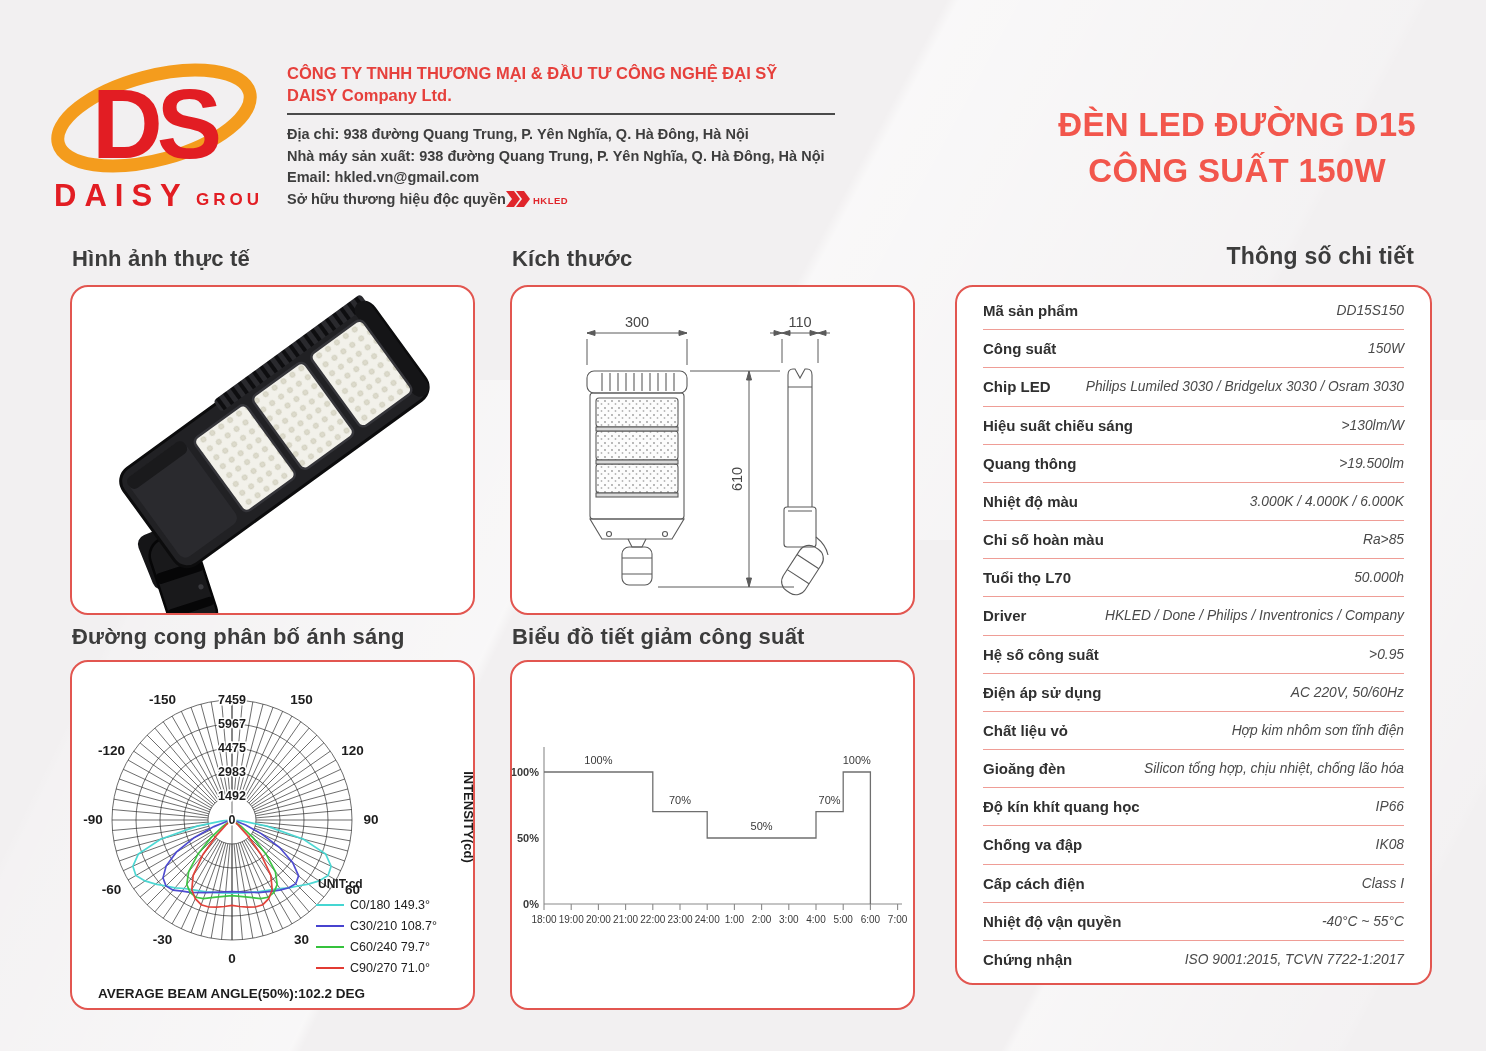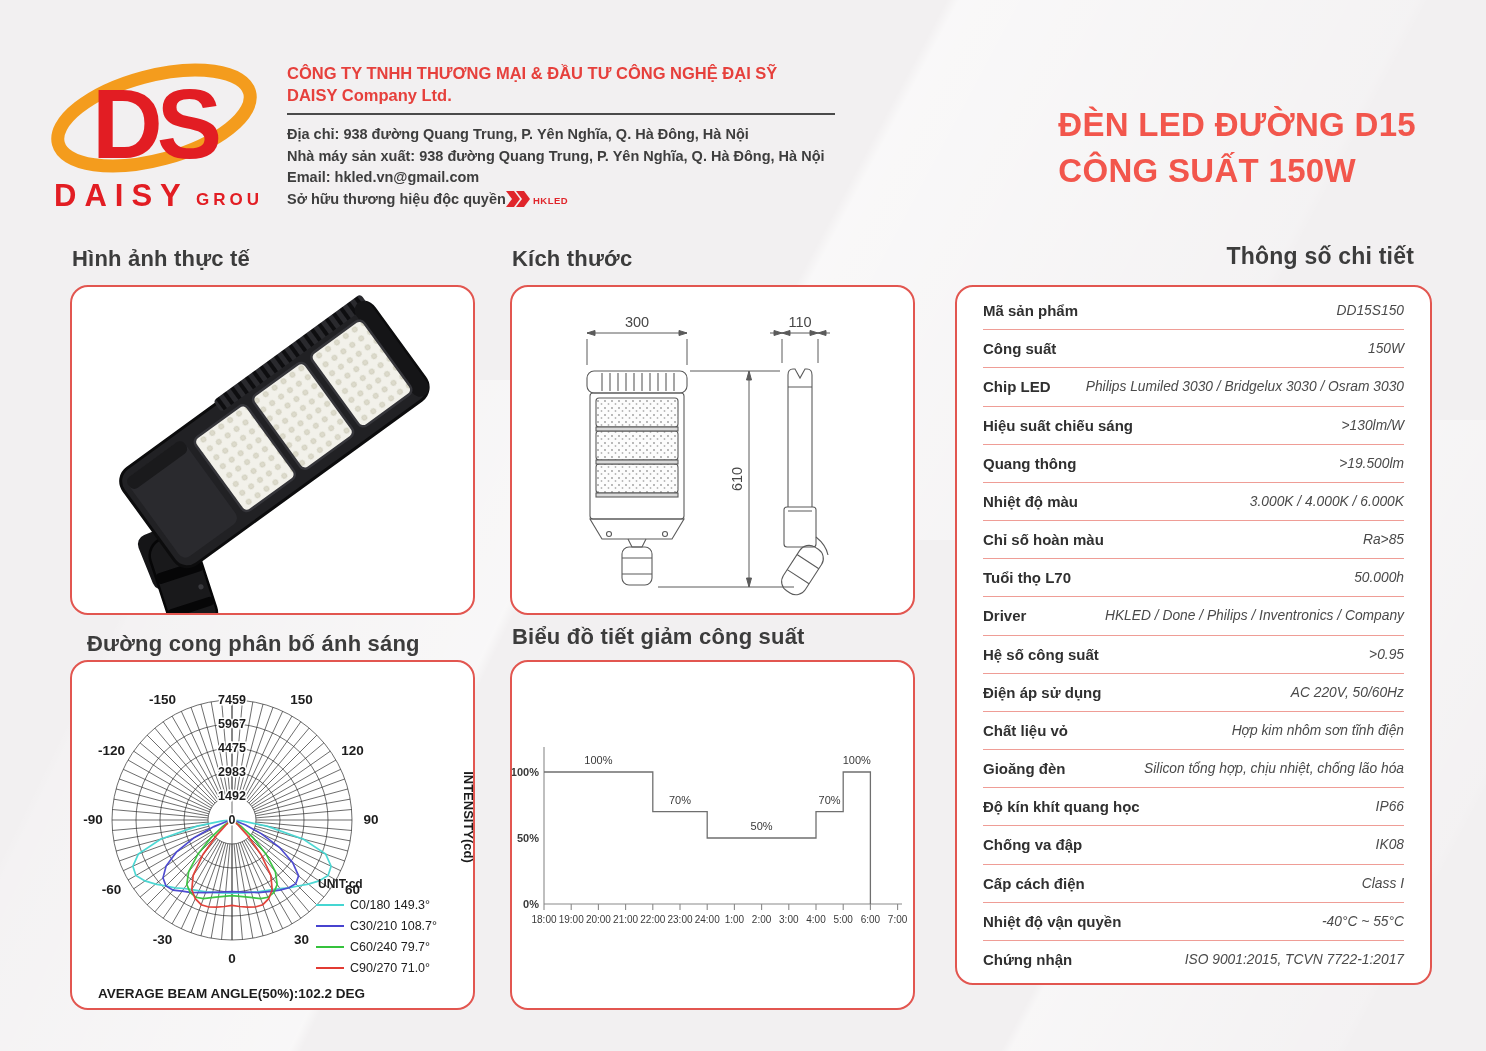--- a/index.html
+++ b/index.html
@@ -28,21 +28,21 @@
   }
   .sec-heading{position:absolute;font-size:22px;font-weight:700;color:var(--ink);letter-spacing:.2px;}
 
   
   #company-block{left:287px;top:62px;width:556px;}
   .company-name{color:var(--red-text);font-weight:700;font-size:16.5px;line-height:22px;}
   #header-divider{border:none;border-top:2px solid #4a4a4a;margin:7px 0 9px 0;width:548px;}
   .company-info{color:#3e3e3e;font-weight:700;font-size:14.5px;line-height:21.5px;}
   .tm-line{display:flex;align-items:center;gap:0;}
 
-  #product-title{right:70px;top:102px;text-align:left;color:var(--title-red);font-weight:800;font-size:33px;line-height:46px;letter-spacing:.3px;}
+  #product-title{right:70px;top:102px;text-align:center;color:var(--title-red);font-weight:800;font-size:33px;line-height:46px;letter-spacing:.3px;}
 
   
   #specs-panel{left:955px;top:285px;width:477px;height:700px;padding:5px 26px;display:flex;flex-direction:column;}
   .spec-row{flex:1;display:flex;align-items:center;justify-content:space-between;border-bottom:1px solid var(--sep);min-height:0;gap:24px;}
   .spec-row:last-child{border-bottom:none;}
   .spec-label{font-weight:700;font-size:15px;color:#303030;white-space:nowrap;}
   .spec-value{font-style:italic;font-size:13.8px;color:#4a4a4a;text-align:center;}
 
   svg text{font-family:"Liberation Sans",sans-serif;}
 </style>
@@ -80,21 +80,21 @@
 </div>
 
 <div class="abs" id="product-title">
   <div>ĐÈN LED ĐƯỜNG D15</div>
   <div>CÔNG SUẤT 150W</div>
 </div>
 
 <div class="sec-heading" style="left:72px;top:246px;">Hình ảnh thực tế</div>
 <div class="sec-heading" style="left:512px;top:246px;">Kích thước</div>
 <div class="sec-heading" style="right:72px;top:243px;font-size:23px;">Thông số chi tiết</div>
-<div class="sec-heading" style="left:87px;top:624px;margin-top:7px;">Đường cong phân bố ánh sáng</div>
+<div class="sec-heading" style="left:72px;top:624px;">Đường cong phân bố ánh sáng</div>
 <div class="sec-heading" style="left:512px;top:624px;">Biểu đồ tiết giảm công suất</div>
 
 <div class="box" style="left:70px;top:285px;width:405px;height:330px;">
   <svg width="401" height="326" viewBox="0 0 401 326">
     <defs>
       <pattern id="leds" width="11" height="11" patternUnits="userSpaceOnUse">
         <rect width="11" height="11" fill="#f2f1ea"></rect>
         <circle cx="5.5" cy="5.5" r="2.6" fill="#dcdacb" stroke="#c6c4b2" stroke-width="0.6"></circle>
       </pattern>
       <pattern id="fins" width="9" height="14" patternUnits="userSpaceOnUse">

